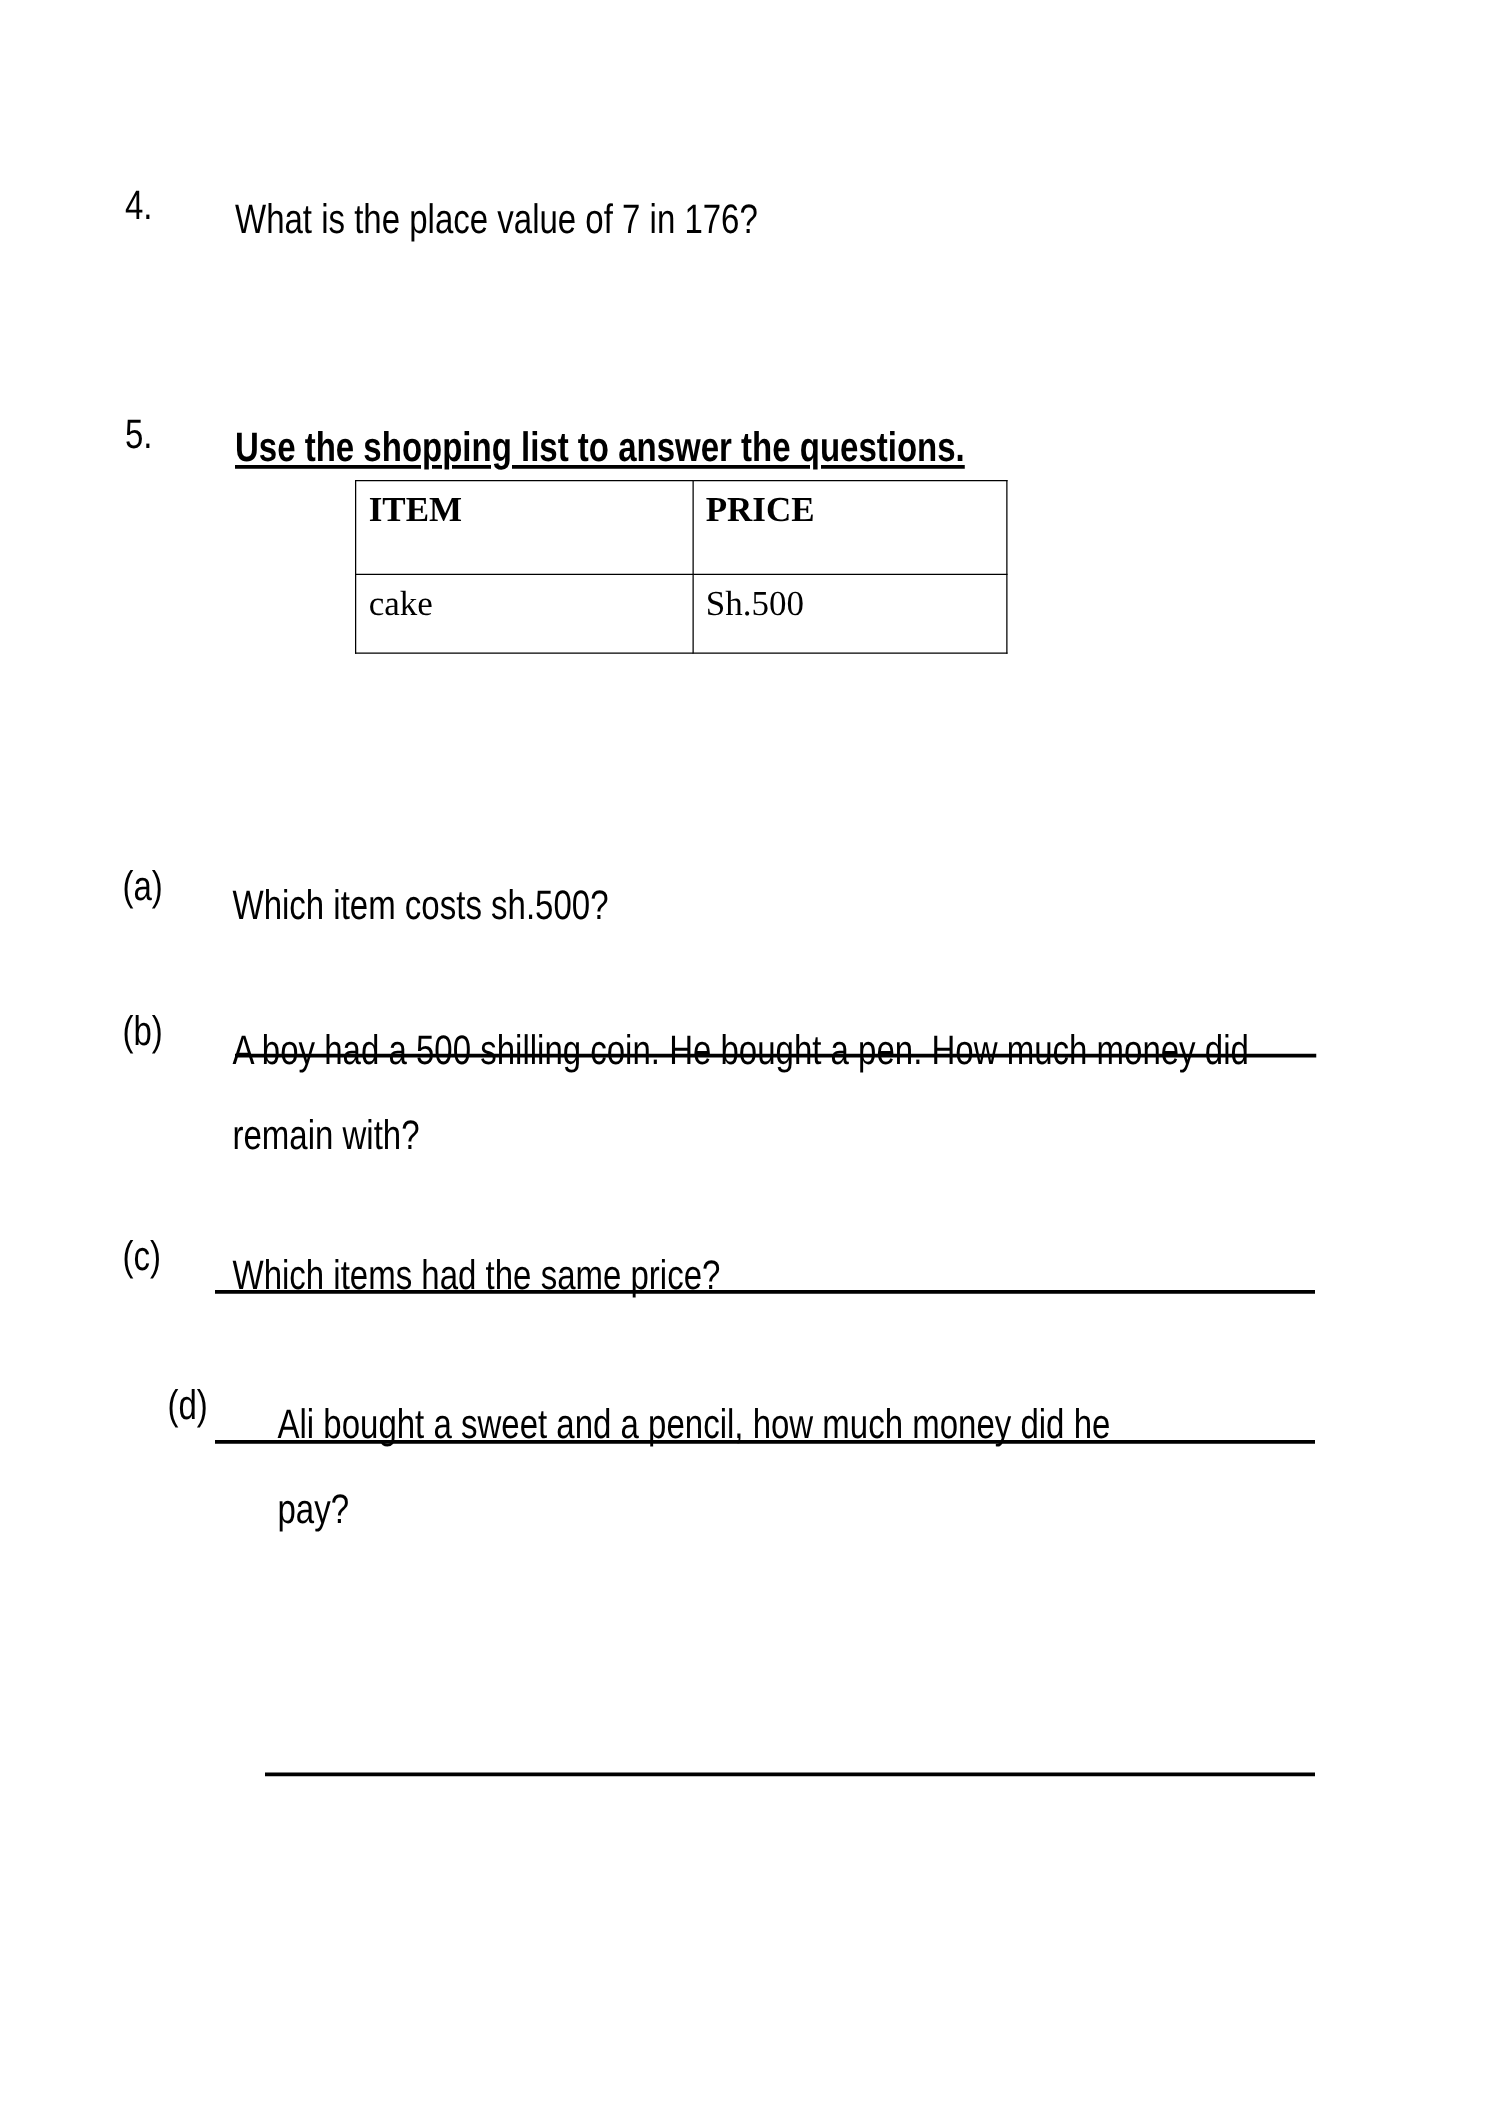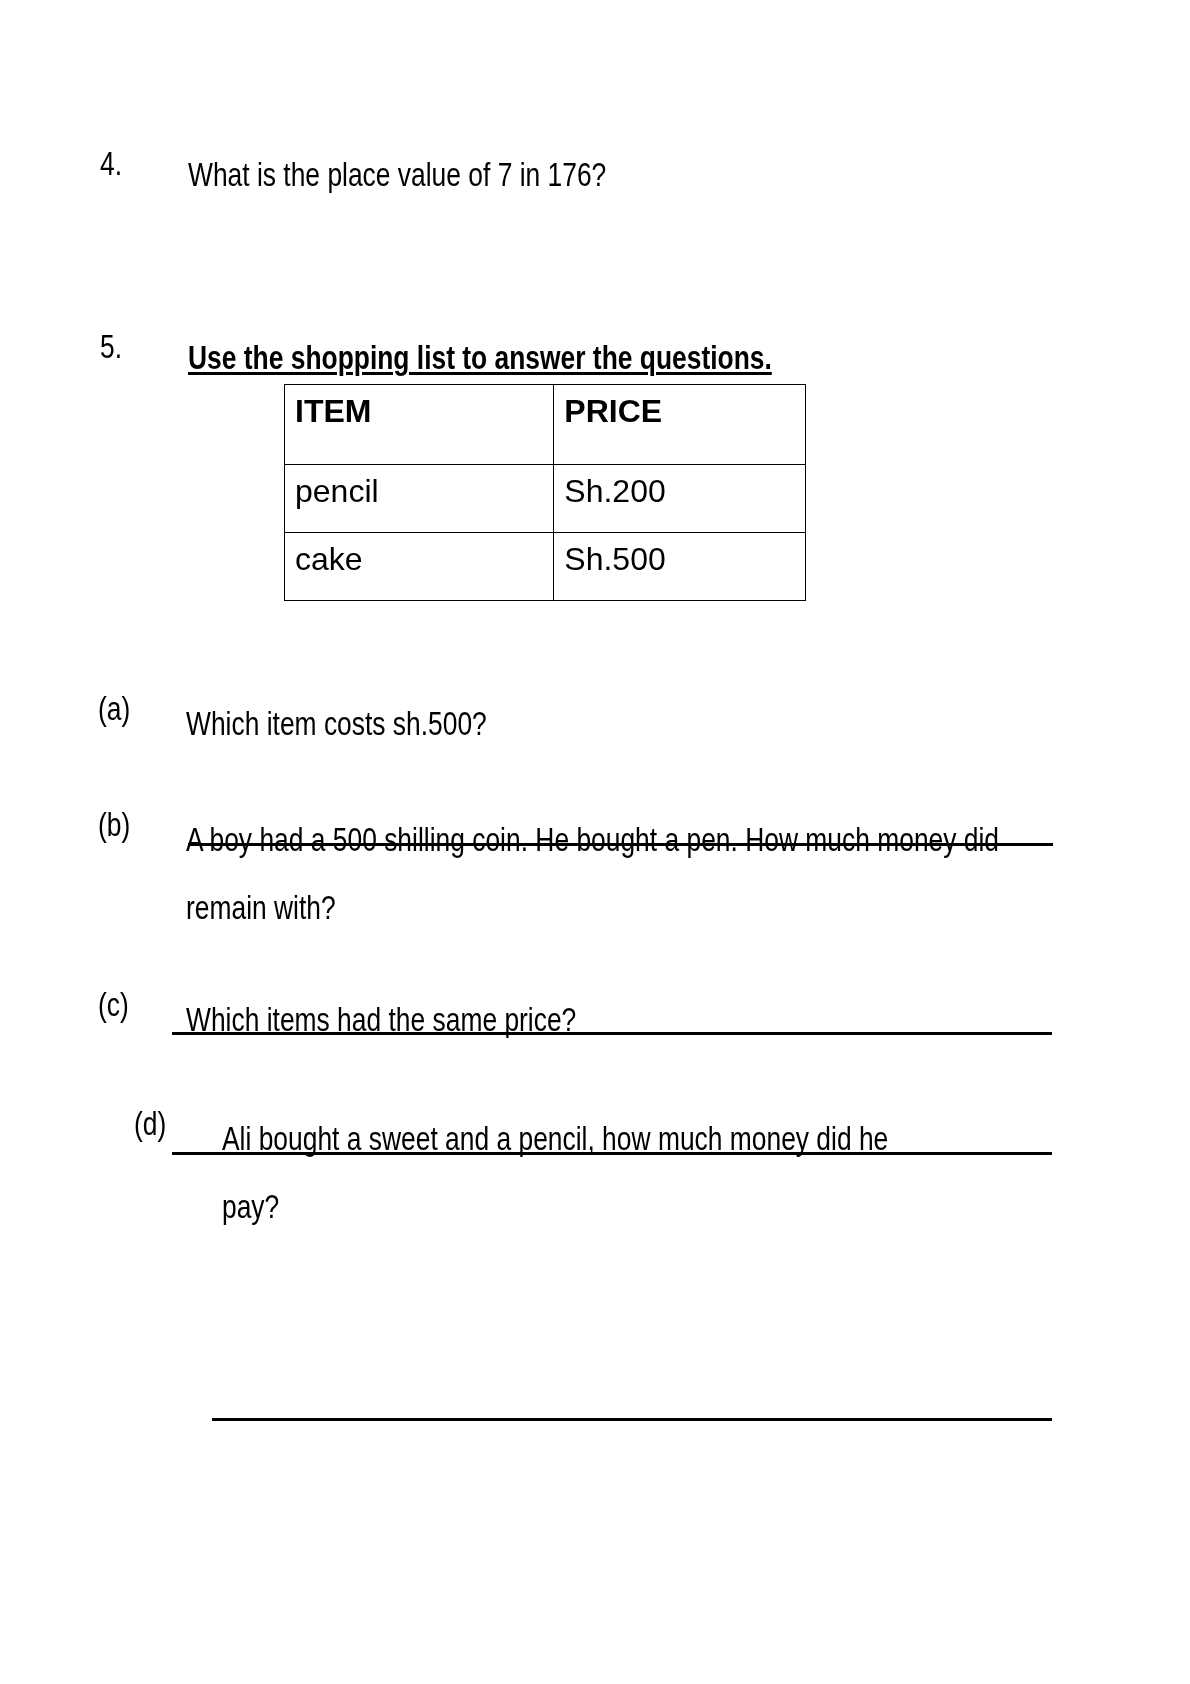--- a/index.html
+++ b/index.html
@@ -57,22 +57,22 @@
     text-decoration-thickness: 3px;
   }
 
   
   .shop-table {
     position: absolute;
     left: 284px;
     top: 384px;
     width: 522px;
     border-collapse: collapse;
-    font-family: Liberation Sans, sans-serif;
-    font-size: 32px;
+    font-family: Liberation Serif, serif;
+    font-size: 28px;
   }
   .shop-table td, .shop-table th {
     border: 1.5px solid #000000;
     text-align: left;
     vertical-align: top;
     padding: 8px 0 22px 10px;
     font-weight: normal;
   }
   .shop-table th {
     font-weight: bold;
@@ -149,24 +149,20 @@
 
   <table class="shop-table">
     <thead>
       <tr>
         <th class="col-item">ITEM</th>
         <th class="col-price">PRICE</th>
       </tr>
     </thead>
     <tbody>
       <tr>
-        <td>pencil</td>
-        <td>Sh.200</td>
-      </tr>
-      <tr>
         <td>cake</td>
         <td>Sh.500</td>
       </tr>
     </tbody>
   </table>
 
   <div class="subrow" id="qa">
     <span class="sublabel">(a)</span>
     <span class="subtext">Which item costs sh.500?</span>
   </div>

